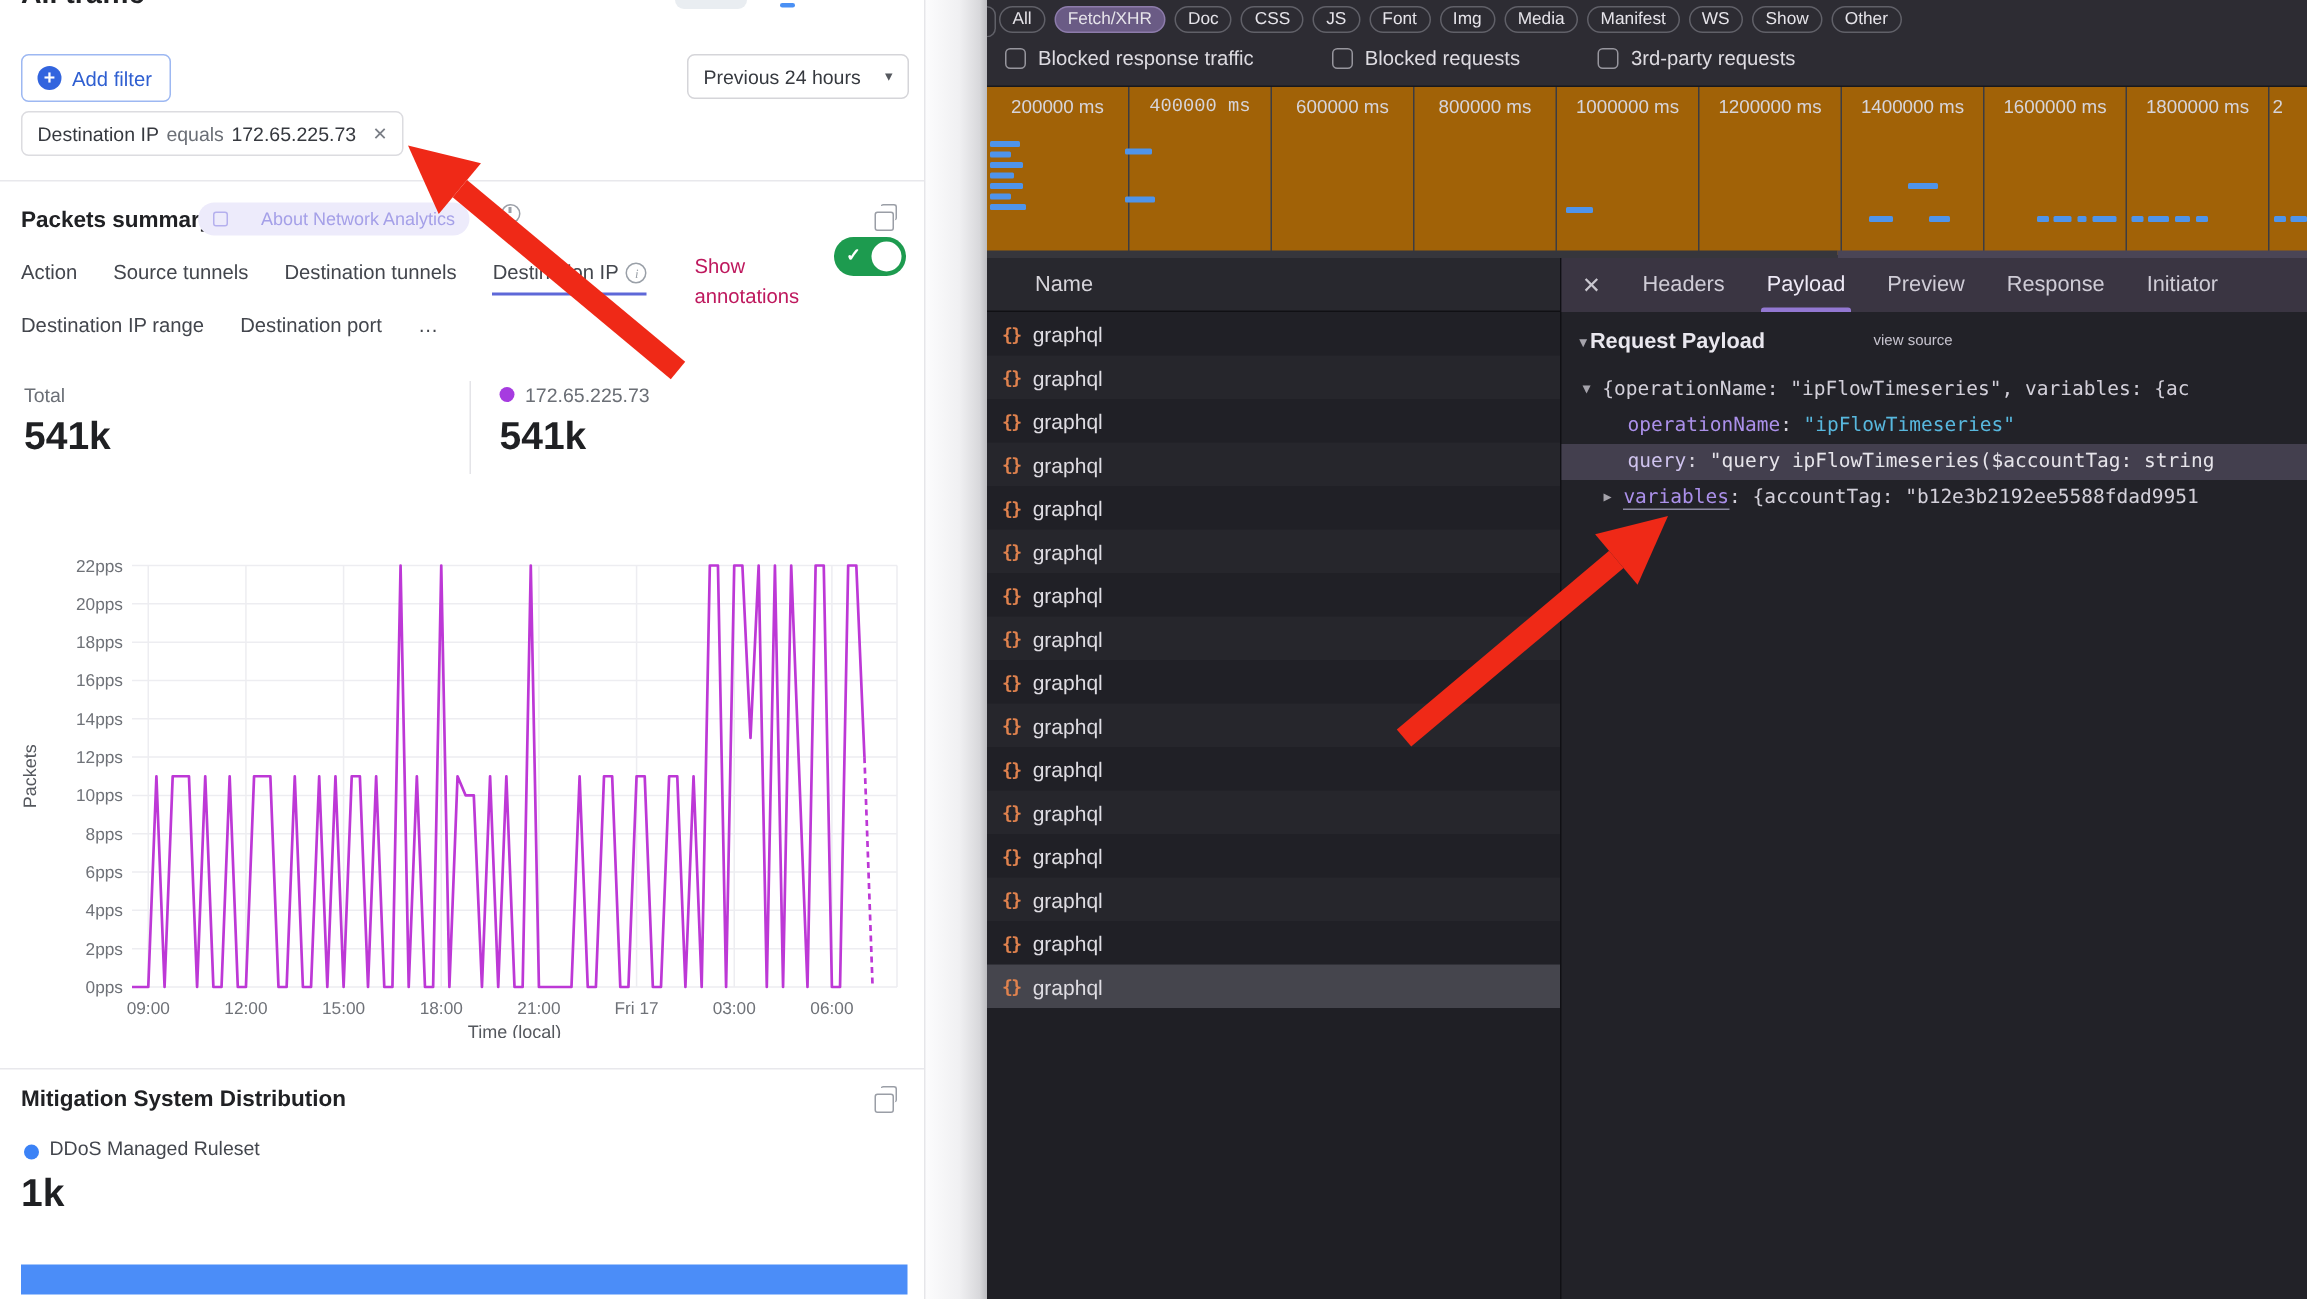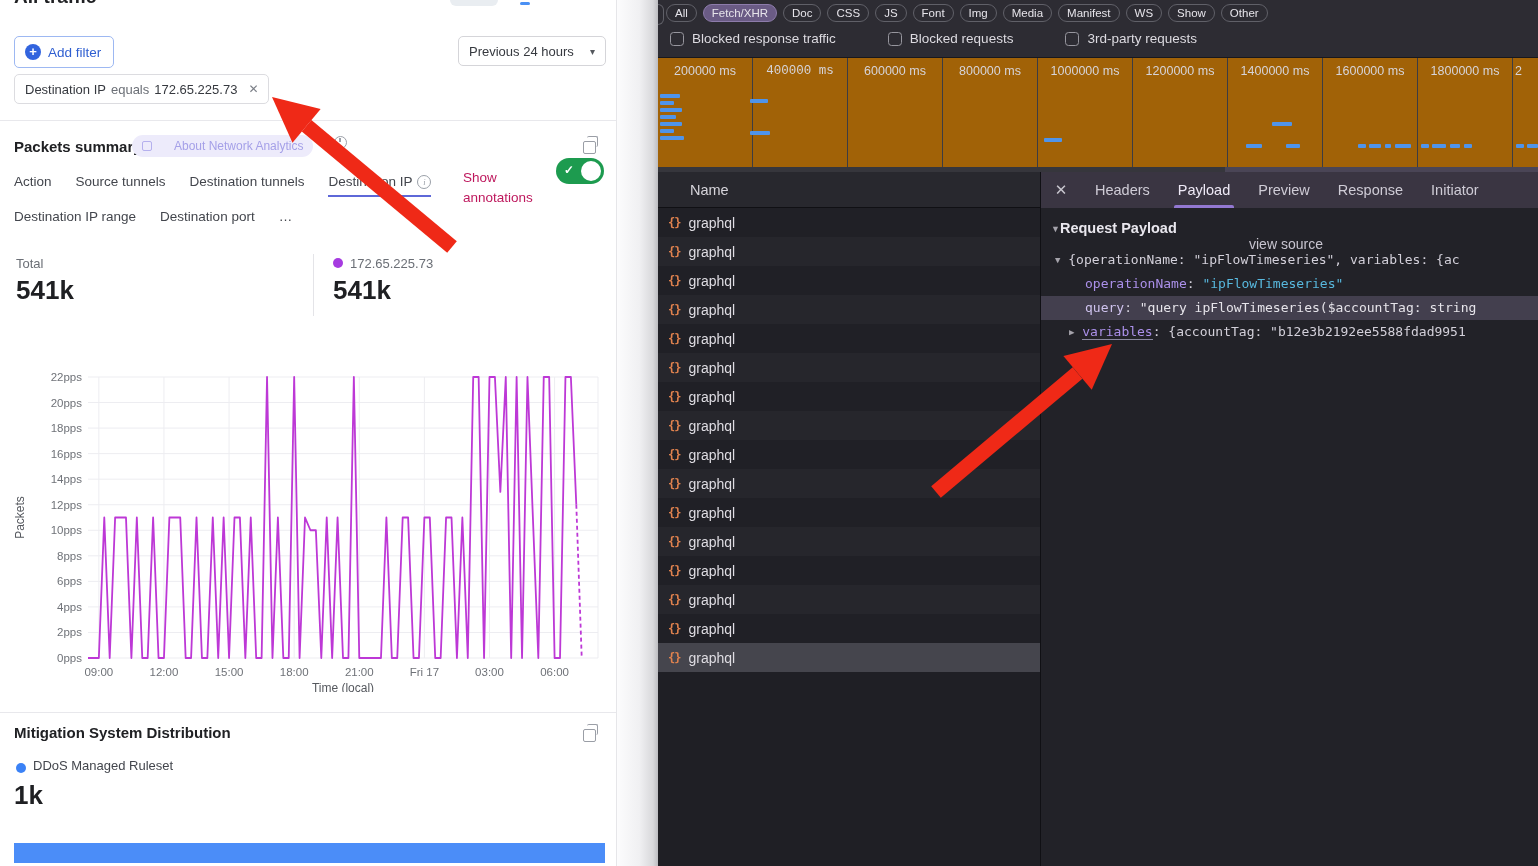--- a/index.html
+++ b/index.html
@@ -105,21 +105,21 @@
       color:#c9c7cf;cursor:pointer;}
   .dtab{display:flex;align-items:center;padding:0 14px;font-size:14.5px;color:#cfccd6;
       position:relative;cursor:pointer;}
   .dtab.active{color:#eee9f6;}
   .dtab.active::after{content:"";position:absolute;left:10px;right:10px;bottom:0;height:3px;
       background:#9378d2;border-radius:2px 2px 0 0;}
 
   .rp-head{position:absolute;left:10px;top:48px;font-size:14.5px;color:#e9e7ee;}
   .rp-head b{font-weight:bold;}
   .tri{color:#a5a3ab;font-size:9px;vertical-align:1px;}
-  .view-src{position:absolute;left:208px;top:64px;font-size:14px;color:#c7c4cf;cursor:pointer;}
+  .view-src{position:absolute;left:208px;top:50px;font-size:10px;color:#c7c4cf;cursor:pointer;}
   .rp-body{position:absolute;left:0;top:76px;width:498px;
       font-family:"DejaVu Sans Mono",monospace;font-size:13px;line-height:24px;
       white-space:pre;color:#d3d0da;}
   .code-line{height:24px;overflow:hidden;}
   .code-line.hl{background:#433f4e;}
   .key{color:#ab90ea;} .key.hlk{color:#cfc3ee;} .key.u{border-bottom:1px solid #8a88a0;}
   .str{color:#58b8de;} .strw{color:#e6e4ea;}
 
   
   .ax{font-size:11.5px;fill:#6f7278;font-family:"Liberation Sans",sans-serif;}

